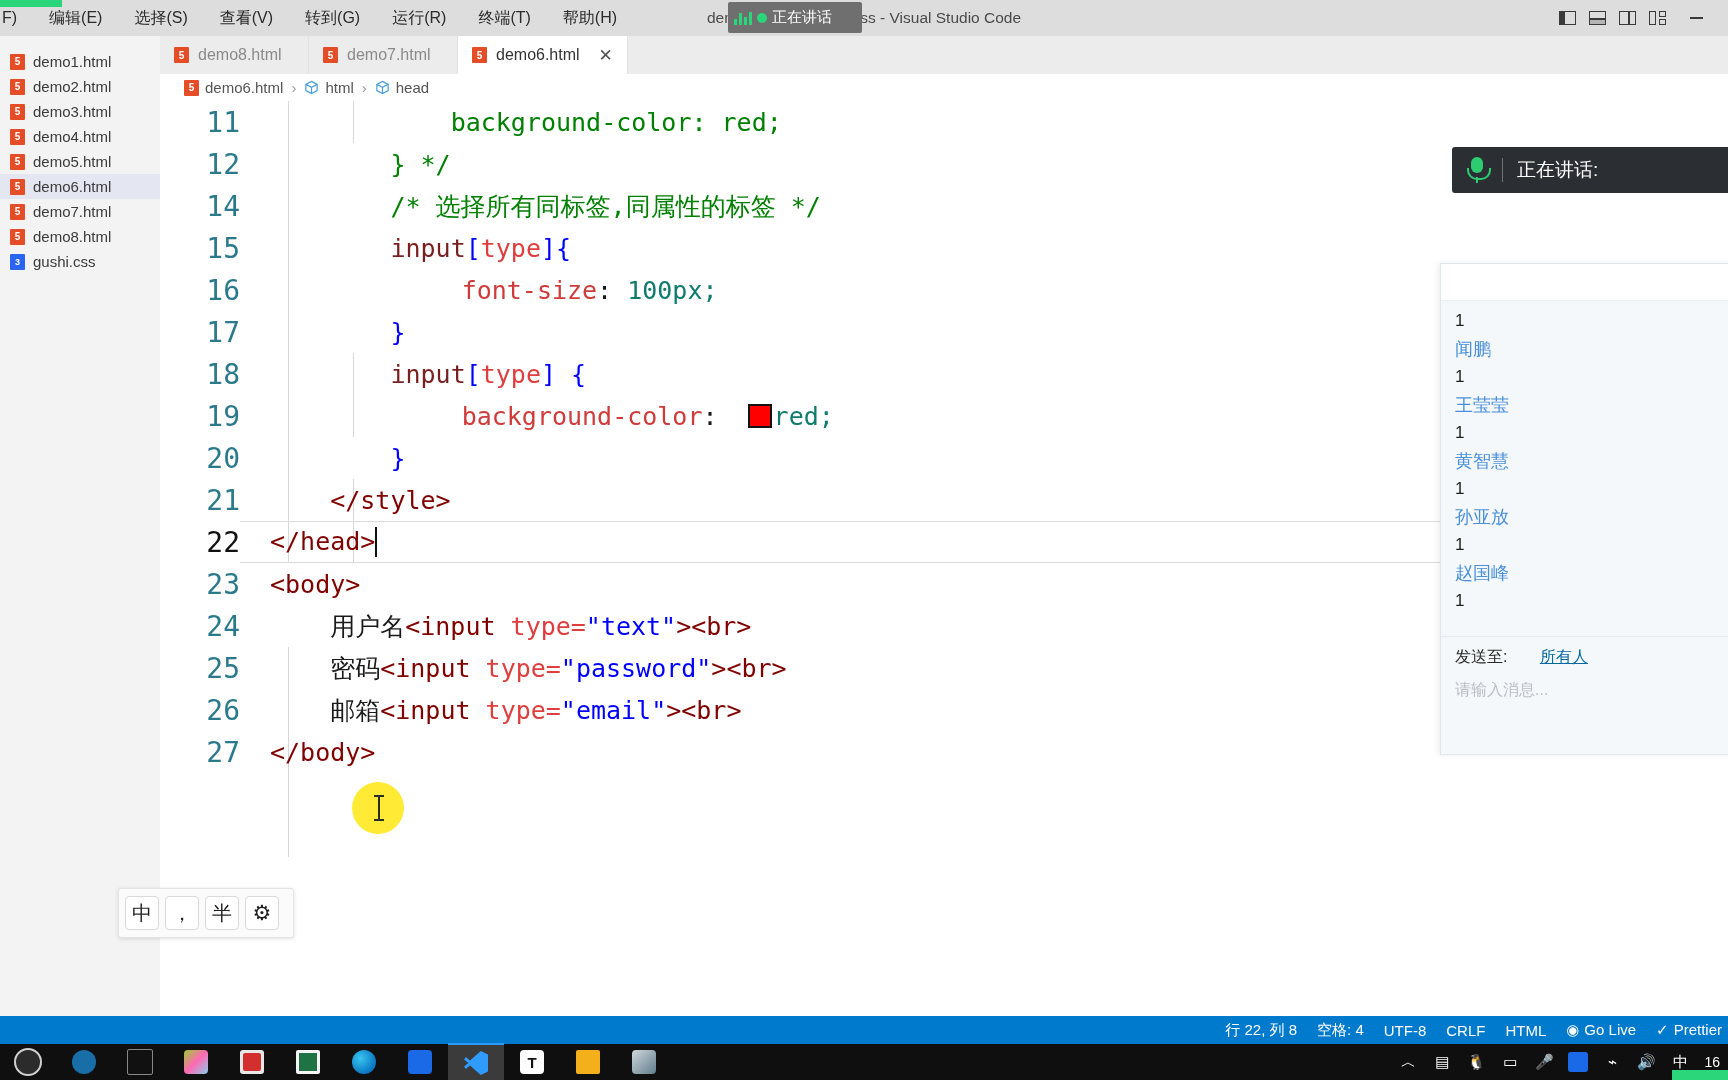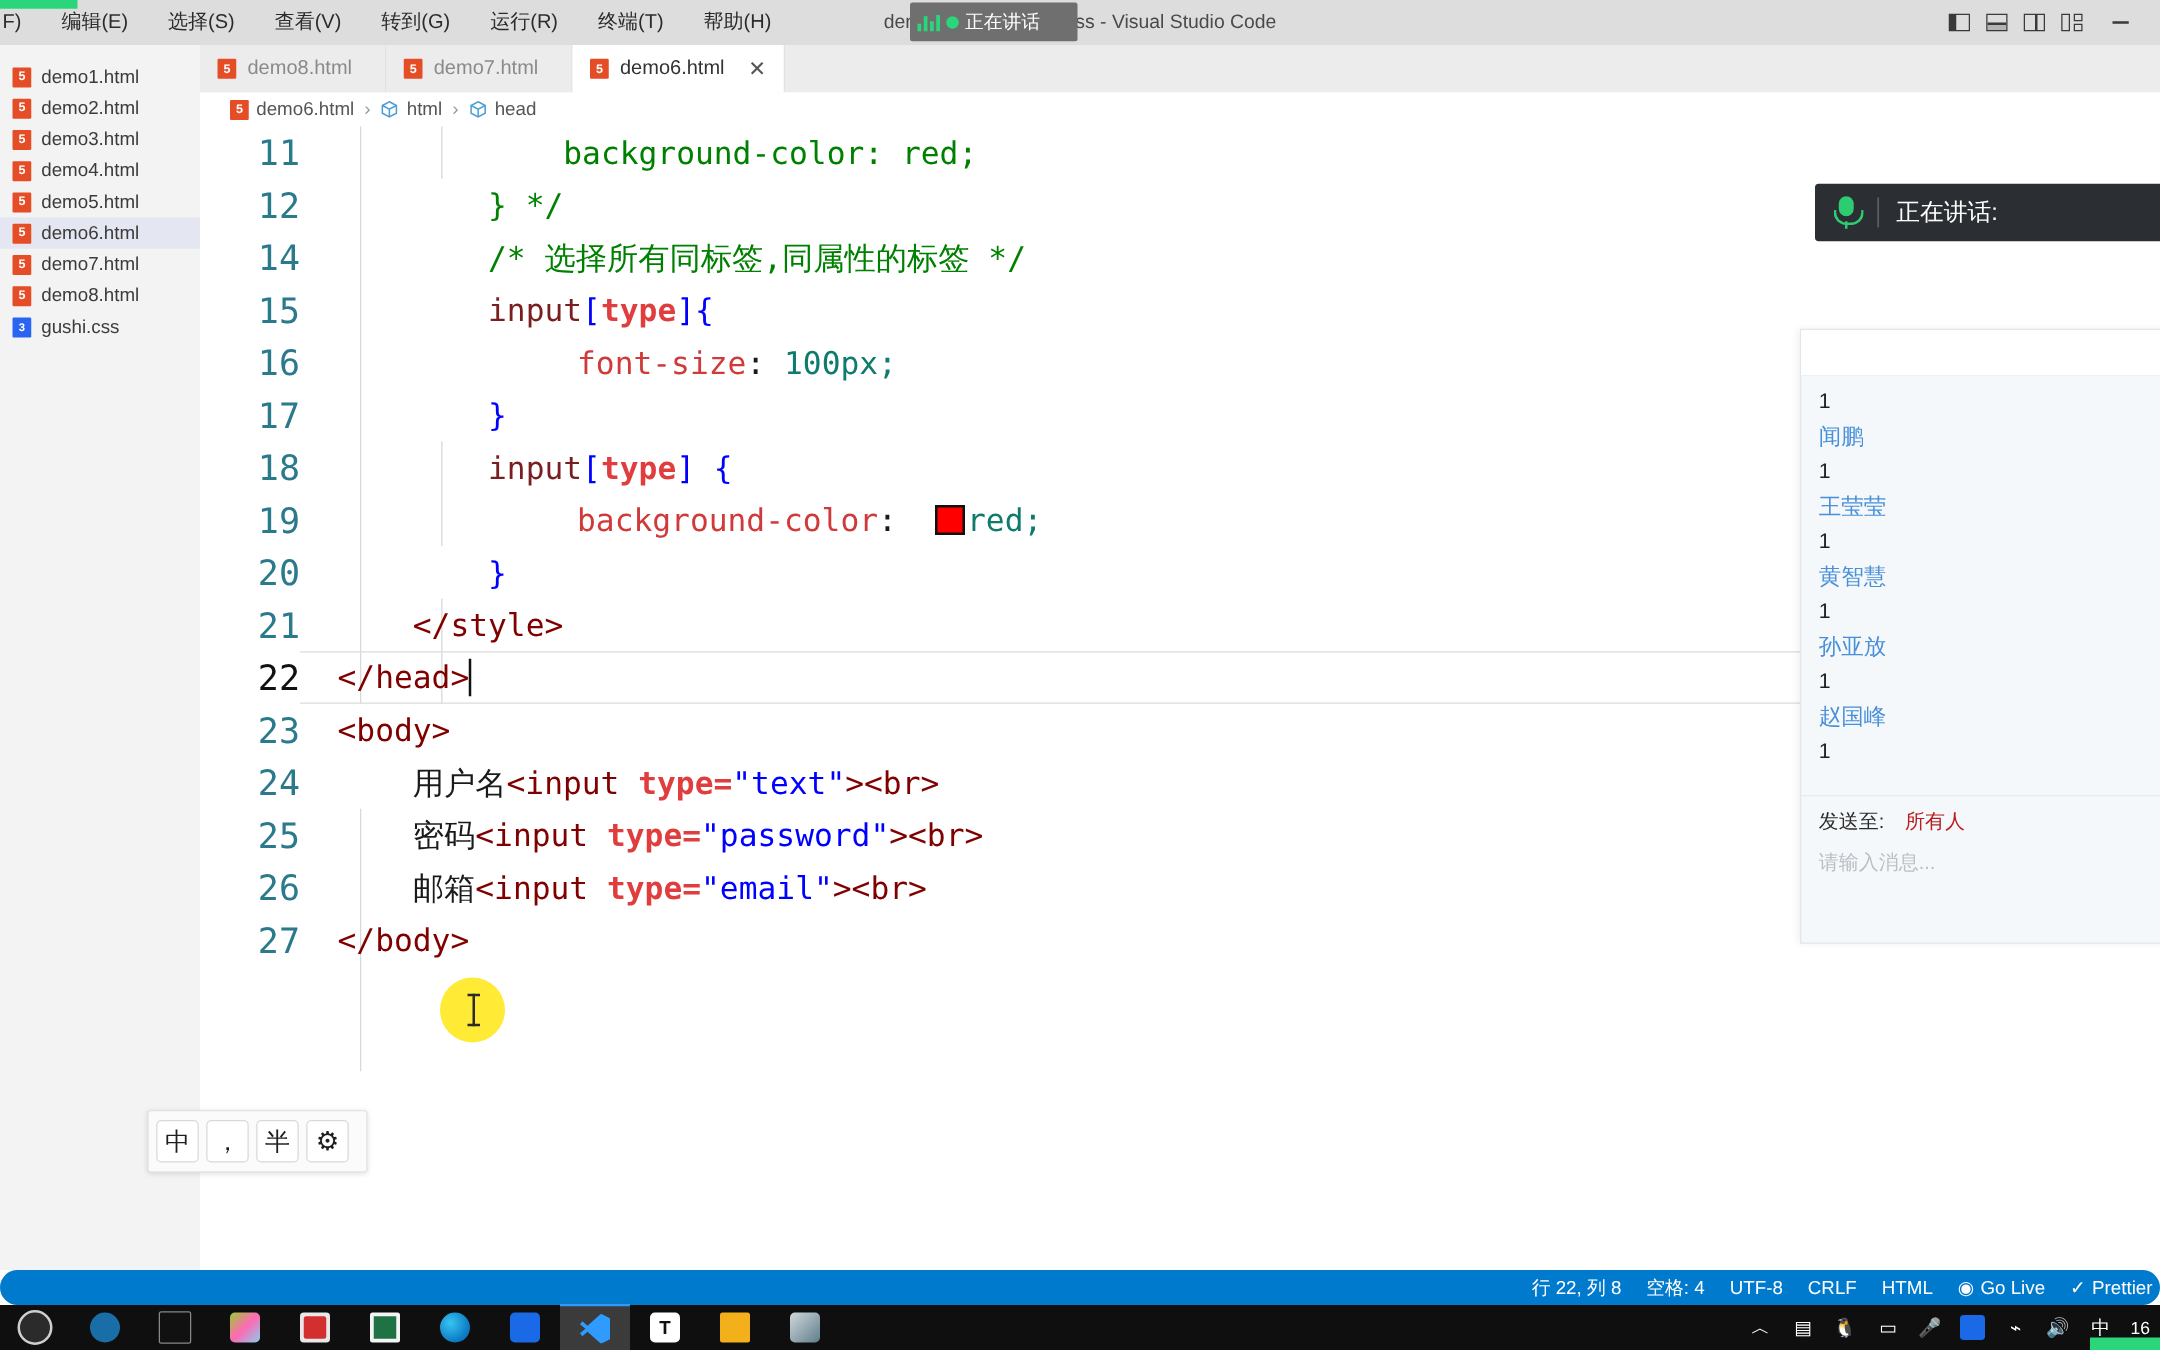--- a/index.html
+++ b/index.html
@@ -128,21 +128,21 @@
     border-top: 1px solid #dcdcdc; border-bottom: 1px solid #dcdcdc;
     pointer-events: none;
   }
   .code-text { padding-left: 12px; }
   .indent-guide {
     position: absolute; top: 0; bottom: 0; width: 1px; background: #d8d8d8;
   }
   
   .c-comment { color: #008000; }
   .c-tag     { color: #800000; }
-  .c-attr    { color: #e03e3e; font-weight: bold; }
+  .c-attr    { color: #e03e3e; }
   .c-str     { color: #0000ff; }
   .c-prop    { color: #d13a3a; margin-left: 11px; }
   .c-num     { color: #0f7b6c; }
   .c-punct   { color: #0000ff; }
   .c-plain   { color: #1a1a1a; }
   .c-sel     { color: #7a1f1f; }
   .swatch {
     display:inline-block; width: 20px; height: 20px; background: #ff0000;
     border: 2px solid #111; vertical-align: -3px; margin-right: 2px;
   }
@@ -184,21 +184,21 @@
   }
   .chat-head { height: 36px; background:#ffffff; border-bottom:1px solid #eef1f3; }
   .chat-list { padding: 6px 0 0 14px; }
   .chat-count { font-size: 17px; color: #1d1d1d; line-height: 28px; }
   .chat-name  { font-size: 18px; color: #4a90d9; line-height: 28px; }
   .chat-footer {
     position: absolute; left: 0; bottom: 0; width: 300px; height: 118px;
     border-top: 1px solid #e6eaee; padding: 10px 0 0 14px; box-sizing: border-box;
   }
   .send-to { font-size: 16px; color: #2b2b2b; }
-  .send-to b { color: #b91c1c; font-weight: normal; margin-left: 12px; }
+  .send-to b { color: #0369a1; font-weight: normal; margin-left: 28px; text-decoration: underline; }
   .msg-input { margin-top: 12px; font-size: 16px; color: #b9bfc5; }
 
   
   .ime-bar {
     position: absolute; left: 118px; top: 888px; width: 162px; height: 48px;
     background: #fbfbfb; border: 1px solid #e3e3e3; border-radius: 3px;
     display: flex; align-items: center; gap: 6px; padding: 0 6px;
     box-shadow: 0 1px 4px rgba(0,0,0,.12);
   }
   .ime-key {
@@ -206,21 +206,20 @@
     background: #ffffff; display:flex; align-items:center; justify-content:center;
     font-size: 20px; color: #1f1f1f;
   }
   .gear-ico { font-size: 21px; }
 
   
   .statusbar {
     position: absolute; left: 0; top: 1016px; width: 1728px; height: 28px;
     background: #007acc; color: #ffffff; display: flex; align-items: center;
     font-size: 15px;
-    border-radius: 14px;
   }
   .sb-right { position:absolute; right: 0; top:0; height: 28px; display:flex; align-items:center; gap: 20px; padding-right: 6px; }
   .sb-item { white-space: nowrap; }
   .sb-ico { display:inline-block; margin-right: 5px; }
 
   
   .taskbar {
     position: absolute; left: 0; top: 1044px; width: 1728px; height: 36px;
     background: #0f0f0f; display: flex; align-items: center;
   }

